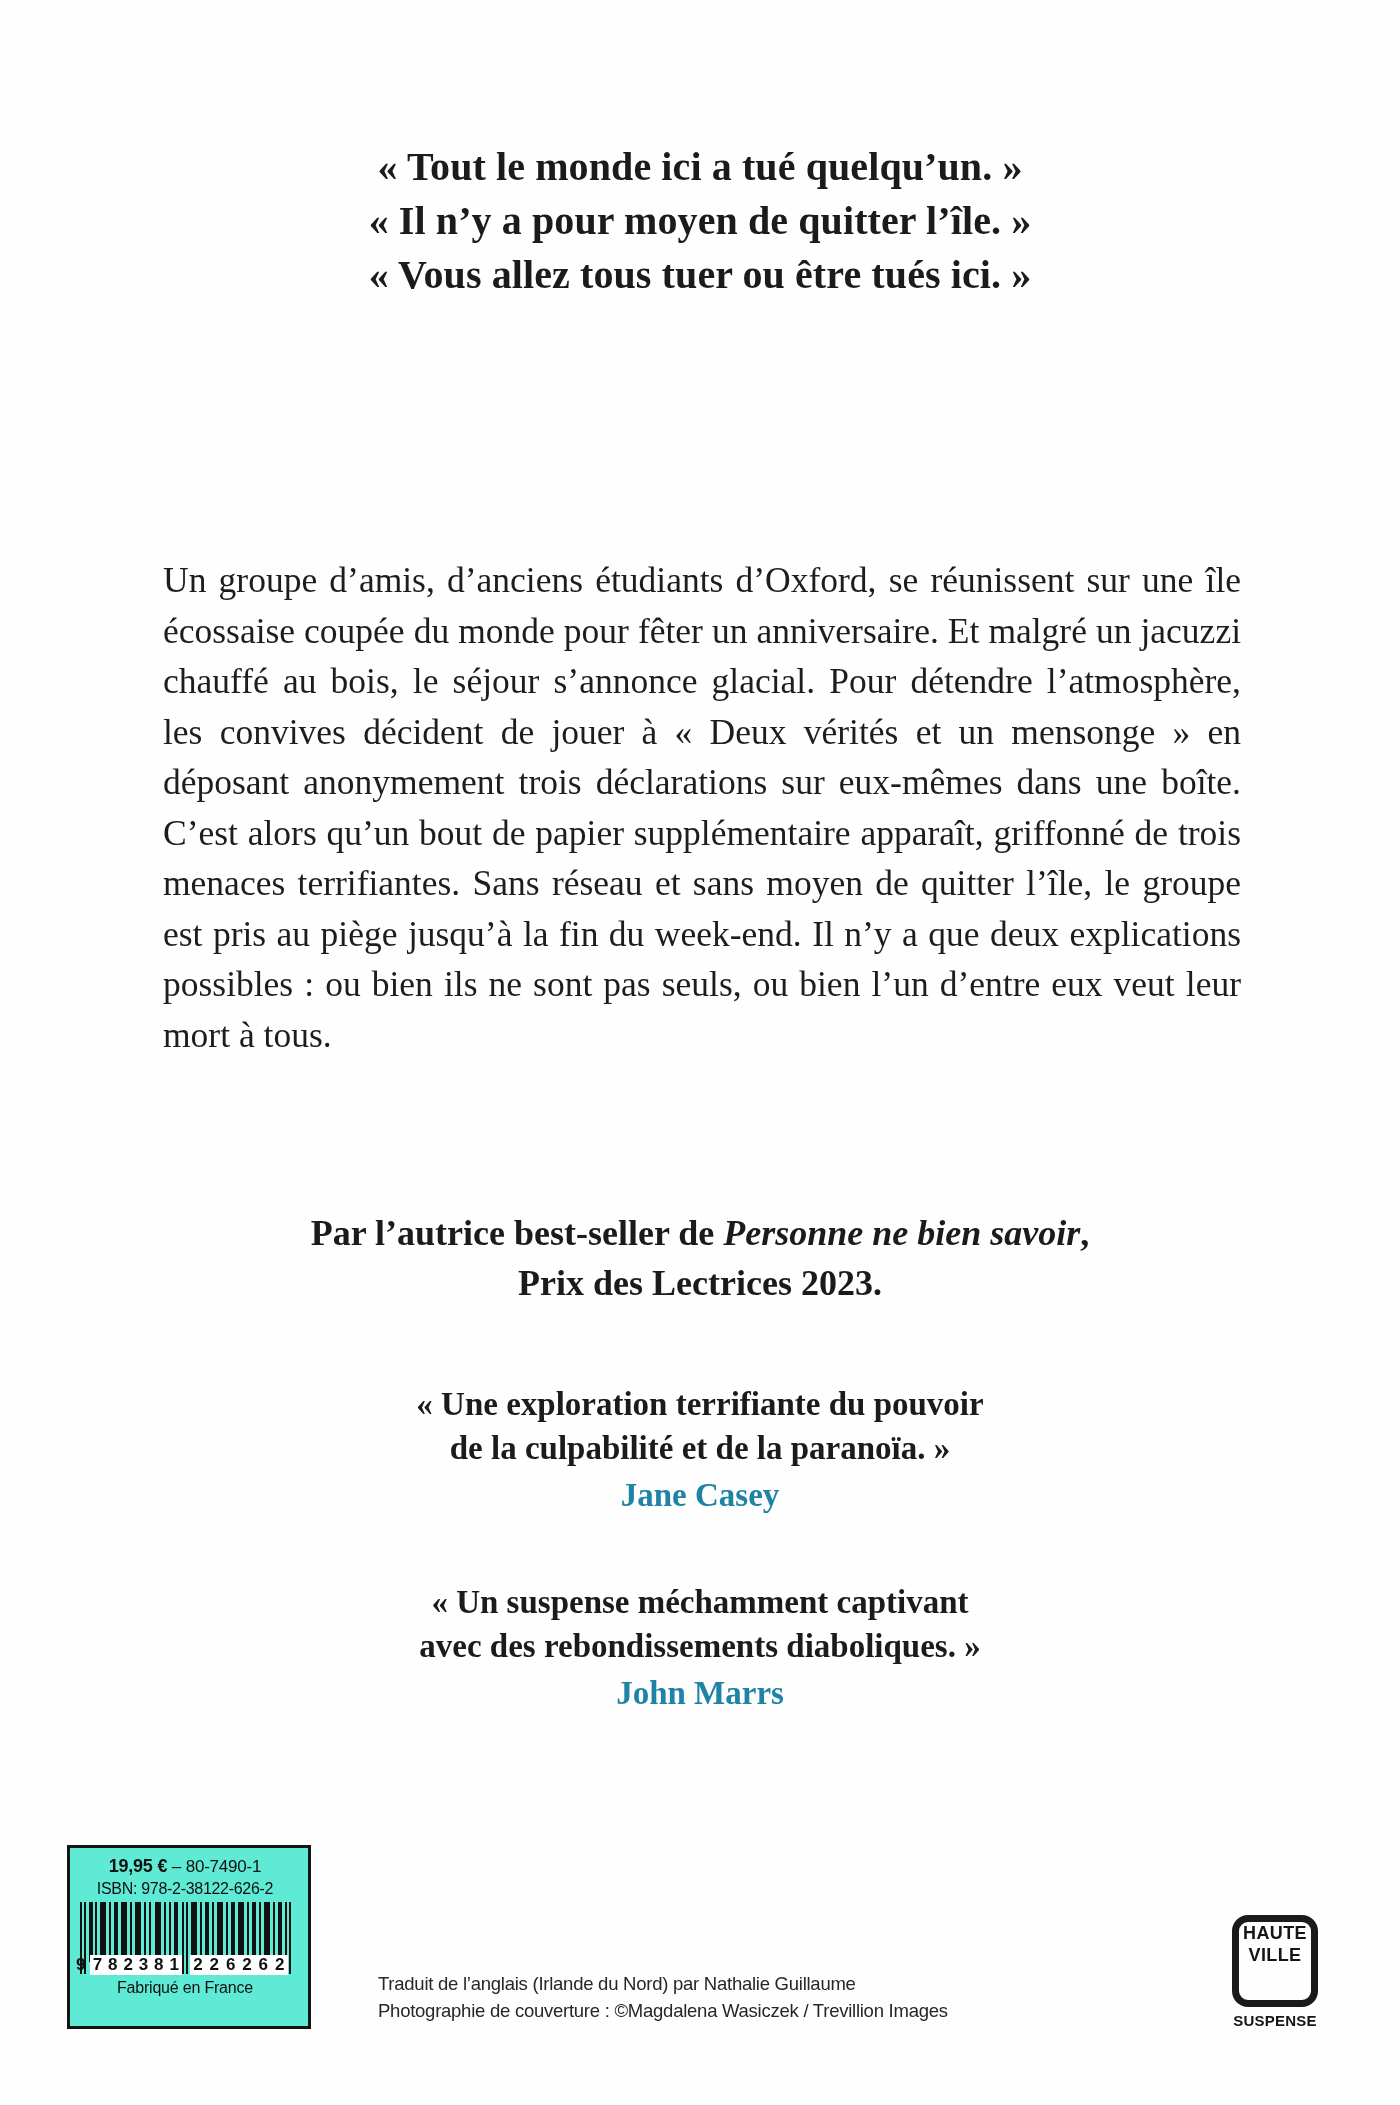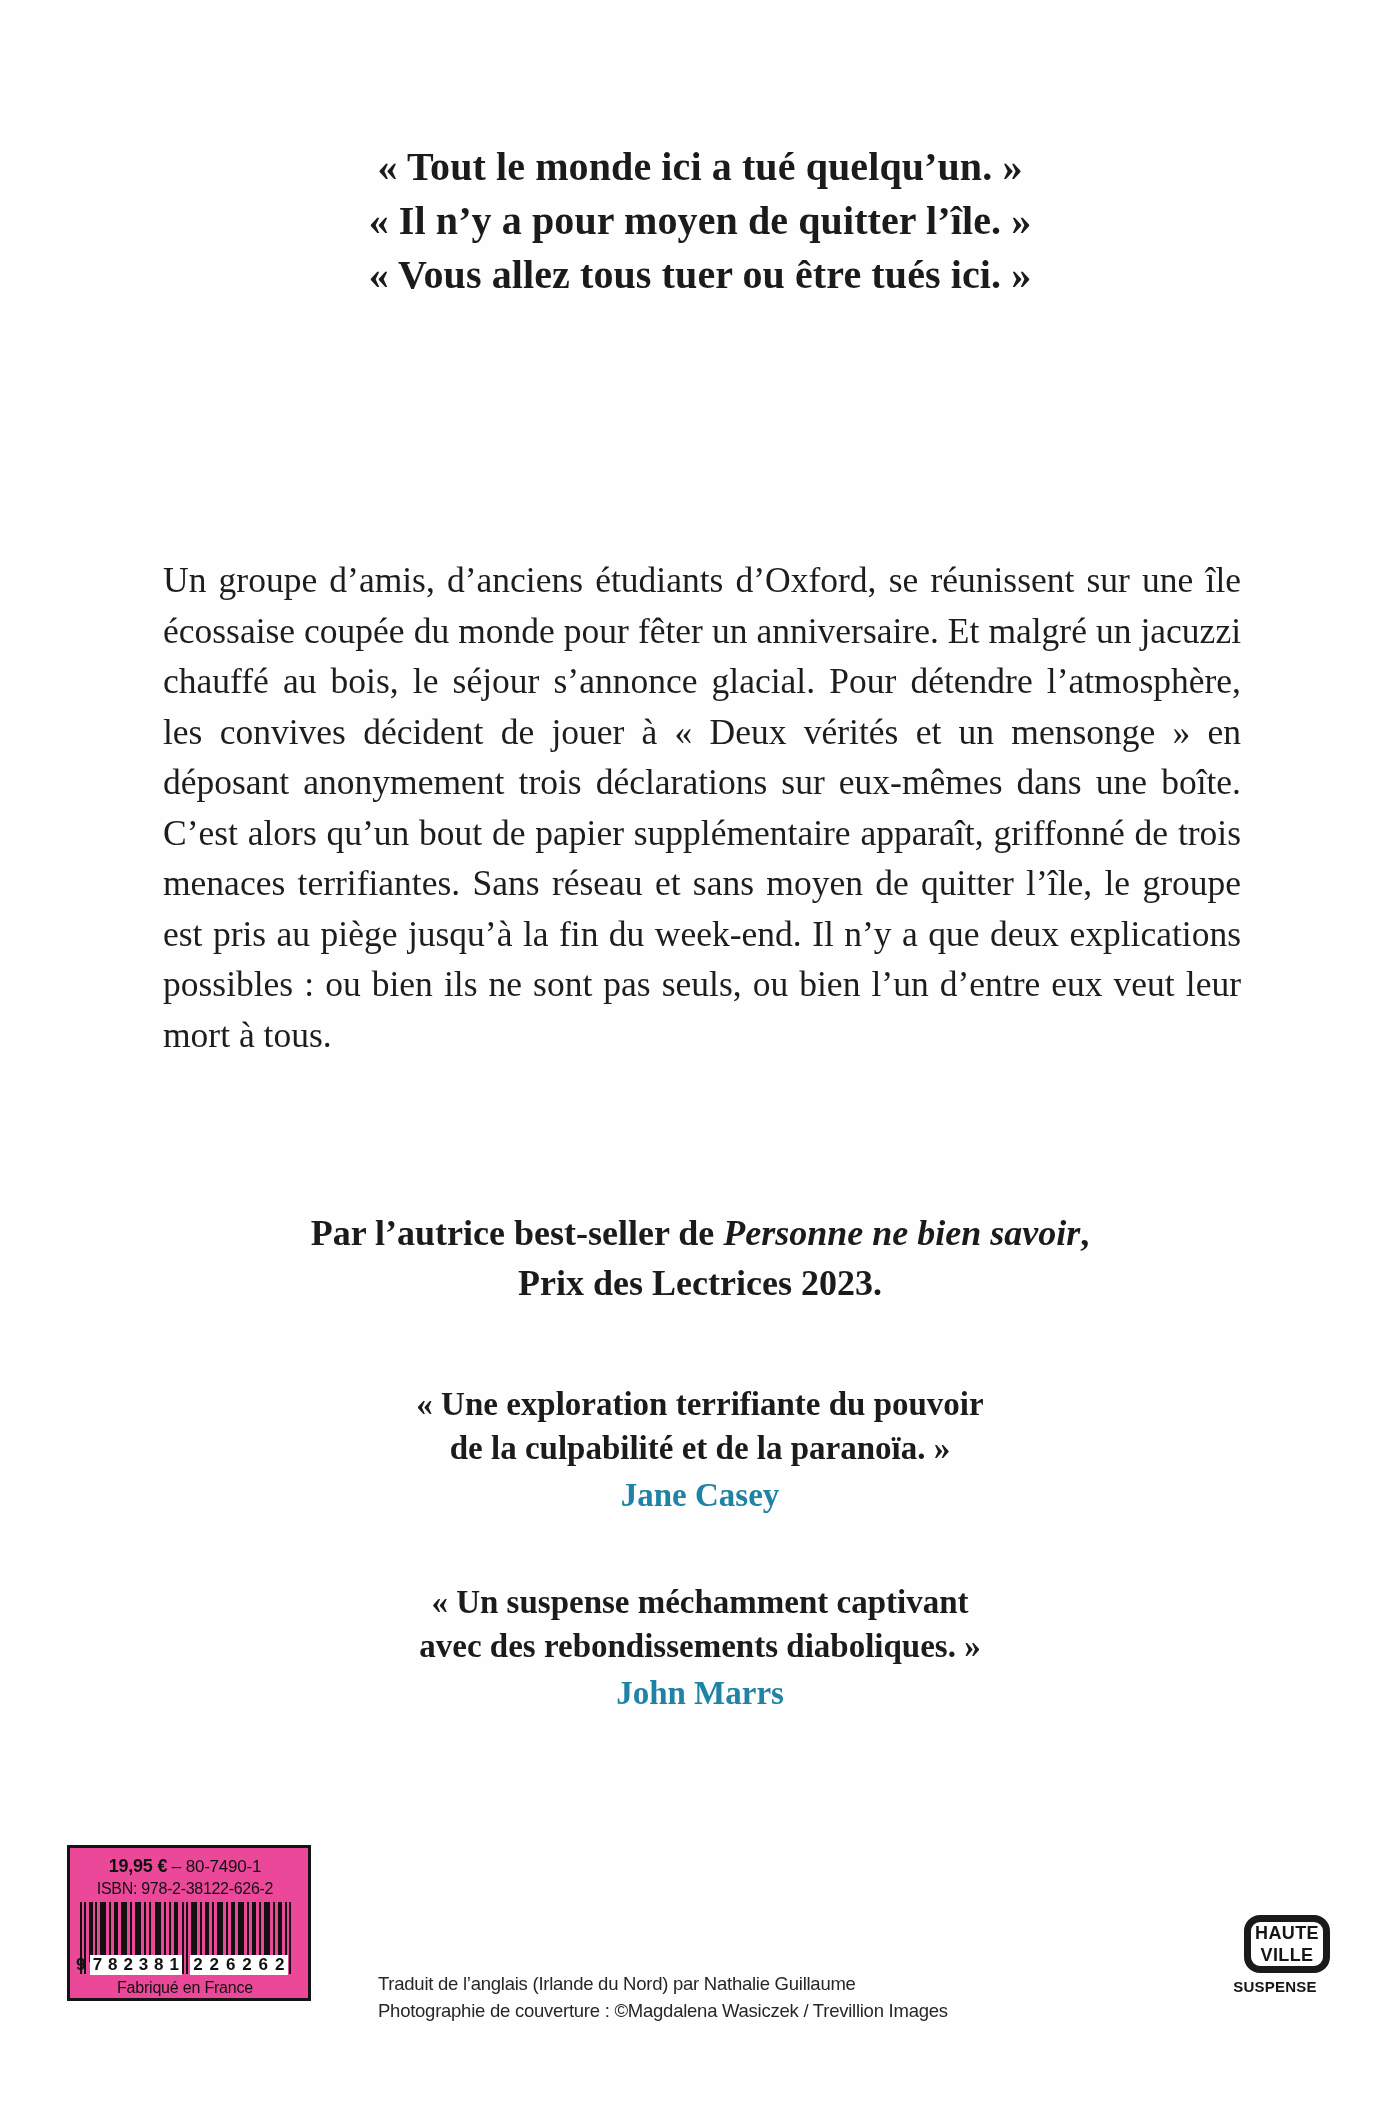--- a/index.html
+++ b/index.html
@@ -124,23 +124,23 @@
     width: 1400px;
     height: 285px;
   }
 
   
   .barcode-card {
     position: absolute;
     left: 67px;
     top: 25px;
     width: 244px;
-    height: 156px;
+    height: 184px;
     border: 3px solid #141414;
-    background: #ec4899;
+    background: #5eead4;
     box-sizing: border-box;
     padding: 7px 14px 4px 6px;
     font-family: "Liberation Sans", "DejaVu Sans", sans-serif;
   }
   .bc-price {
     text-align: center;
     font-size: 17px;
     line-height: 22px;
     color: #111;
     letter-spacing: -0.2px;
@@ -200,30 +200,29 @@
   .logo {
     position: absolute;
     left: 1232px;
     top: 95px;
     width: 86px;
     text-align: center;
     font-family: "Liberation Sans", "DejaVu Sans", sans-serif;
   }
   .logo-box {
     width: 86px;
-    height: 58px;
+    height: 92px;
     border: 7px solid #1a1a1a;
     border-radius: 16px;
     box-sizing: border-box;
     display: flex;
     flex-direction: column;
     align-items: center;
-    justify-content: center;
+    justify-content: flex-start;
     line-height: 22px;
-    margin-left: 12px;
   }
   .logo-box span {
     font-size: 18px;
     font-weight: bold;
     letter-spacing: 0.4px;
     color: #151515;
   }
   .logo-sub {
     margin-top: 5px;
     font-size: 15px;

